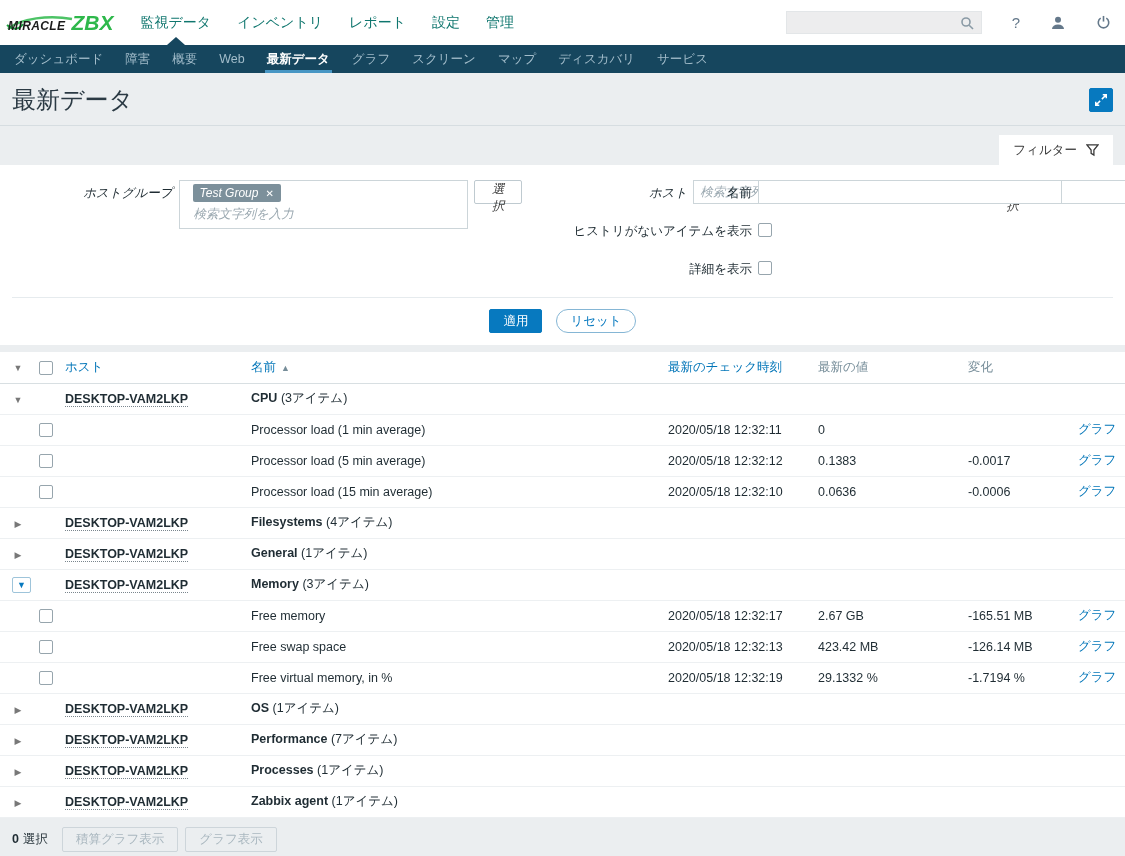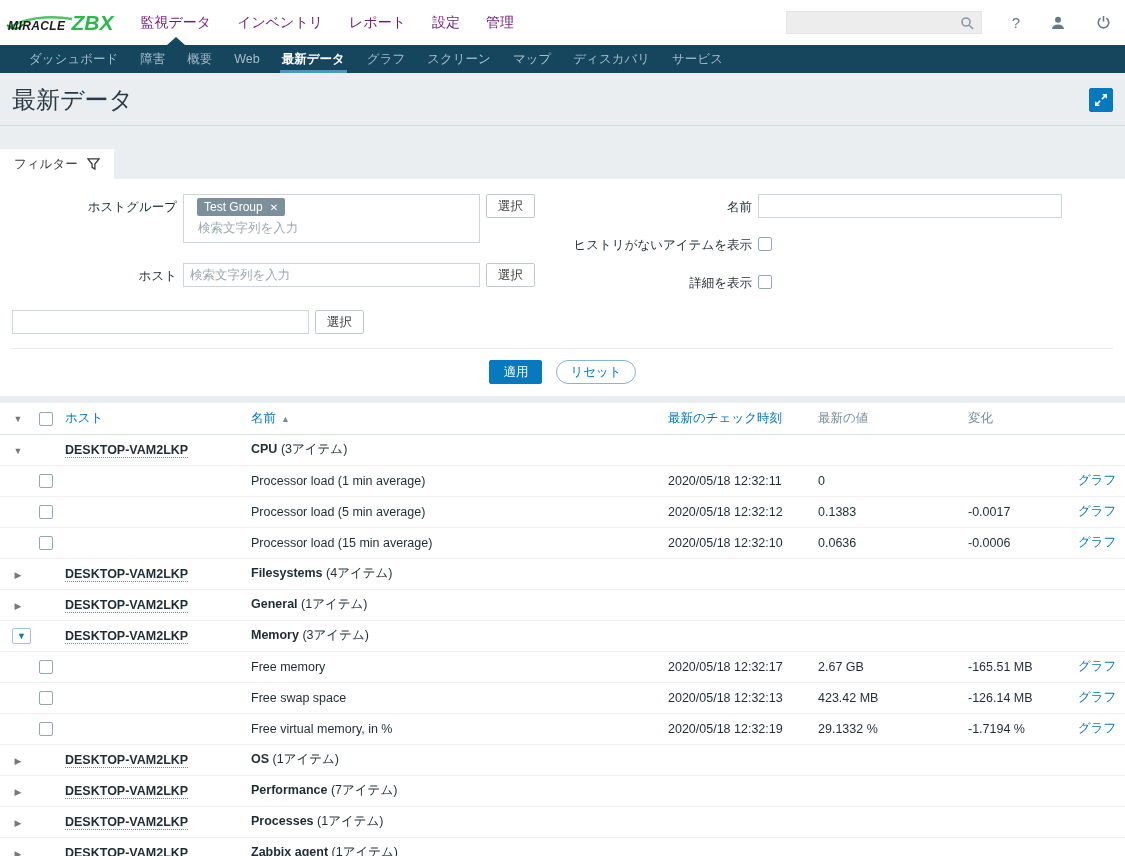--- a/index.html
+++ b/index.html
@@ -10,47 +10,47 @@
   }
   a { text-decoration:none; }
 
   
   .topnav { height:45px; background:#fff; display:flex; align-items:center; padding:0 14px 0 8px; }
   .logo { display:flex; align-items:baseline; margin-right:14px; cursor:pointer; position:relative; }
   .logo-swoosh { position:absolute; left:-2px; top:3px; }
   .logo-brand { font-style:italic; font-weight:bold; font-size:12px; letter-spacing:.4px; color:#1b1b1b; position:relative; }
   .logo-product { font-style:italic; font-weight:bold; font-size:21px; color:#2eb84b; margin-left:6px; }
   .mainmenu { display:flex; height:100%; }
-  .mainmenu-item { display:flex; align-items:center; padding:0 13px; font-size:14px; color:#701a75; cursor:pointer; position:relative; }
+  .mainmenu-item { display:flex; align-items:center; padding:0 13px; font-size:14px; color:#0f766e; cursor:pointer; position:relative; }
   .mainmenu-item.active::after { content:""; position:absolute; bottom:0; left:50%; margin-left:-9px;
     border-left:9px solid transparent; border-right:9px solid transparent; border-bottom:8px solid #16465e; }
   .topnav-right { margin-left:auto; display:flex; align-items:center; }
   .searchbox { width:196px; height:23px; background:#ededee; border:1px solid #e3e6e8; display:flex; align-items:center; padding:0 7px; }
   .searchbox input { flex:1; border:none; background:transparent; outline:none; font:inherit; color:#1f2c33; }
   .top-icon { margin-left:30px; color:#64788a; font-size:15px; cursor:pointer; display:flex; align-items:center; }
 
   
-  .subnav { height:28px; background:#16465e; display:flex; padding:0 18px; }
+  .subnav { height:28px; background:#16465e; display:flex; padding:0 3px; }
   .subnav-item { display:flex; align-items:center; padding:0 11px; color:#a3bdcb; font-size:12.5px; cursor:pointer; position:relative; white-space:nowrap; }
   .subnav-item.active { color:#fff; font-weight:bold; }
   .subnav-item.active::after { content:""; position:absolute; left:9px; right:9px; bottom:0; height:3px; background:#4796c4; }
 
   
   .title-row { display:flex; align-items:center; justify-content:space-between; padding:11px 12px 9px; }
   .page-title { font-size:24px; font-weight:normal; color:#2b3a44; }
   .kiosk-btn { width:24px; height:24px; background:#0779bf; border:1px solid #0779bf; border-radius:2px; cursor:pointer;
     display:flex; align-items:center; justify-content:center; }
   .title-divider { border-top:1px solid #d6dde1; }
 
   
-  .filter-tab-row { display:flex; justify-content:flex-start; padding-right:12px; margin-top:23px; }
+  .filter-tab-row { display:flex; justify-content:flex-end; padding-right:12px; margin-top:9px; }
   .filter-tab { background:#fff; height:30px; display:flex; align-items:center; gap:9px; padding:0 14px; color:#383838; cursor:pointer; }
   .filter-panel { background:#fff; padding:15px 12px 12px; }
   .filter-grid { display:flex; }
-  .fcol-left { width:532px; display:flex; flex-direction:column; gap:20px; }
+  .fcol-left { width:532px; display:flex; gap:4px;font-style:italic; }
   .fcol-right { flex:1; display:flex; flex-direction:column; gap:11px; }
   .frow { display:flex; align-items:flex-start; }
   .flabel { width:165px; text-align:right; padding:5px 0; margin-right:6px; color:#1f2c33; }
   .flabel-r { width:208px; text-align:right; padding:5px 0; margin-right:6px; color:#1f2c33; }
   .ffield { width:297px; }
   .ffield-r { width:304px; }
   .multiselect { border:1px solid #ccd5d9; background:#fff; min-height:44px; padding:3px 13px; cursor:text; }
   .chip { display:inline-flex; align-items:center; gap:7px; background:#7c909b; color:#fff; border-radius:2px; padding:2px 7px; font-size:12px; margin-bottom:3px; }
   .chip-x { font-size:10px; cursor:pointer; font-weight:bold; }
   .ms-placeholder { color:#9aa8b0; padding:1px 1px 2px; }

